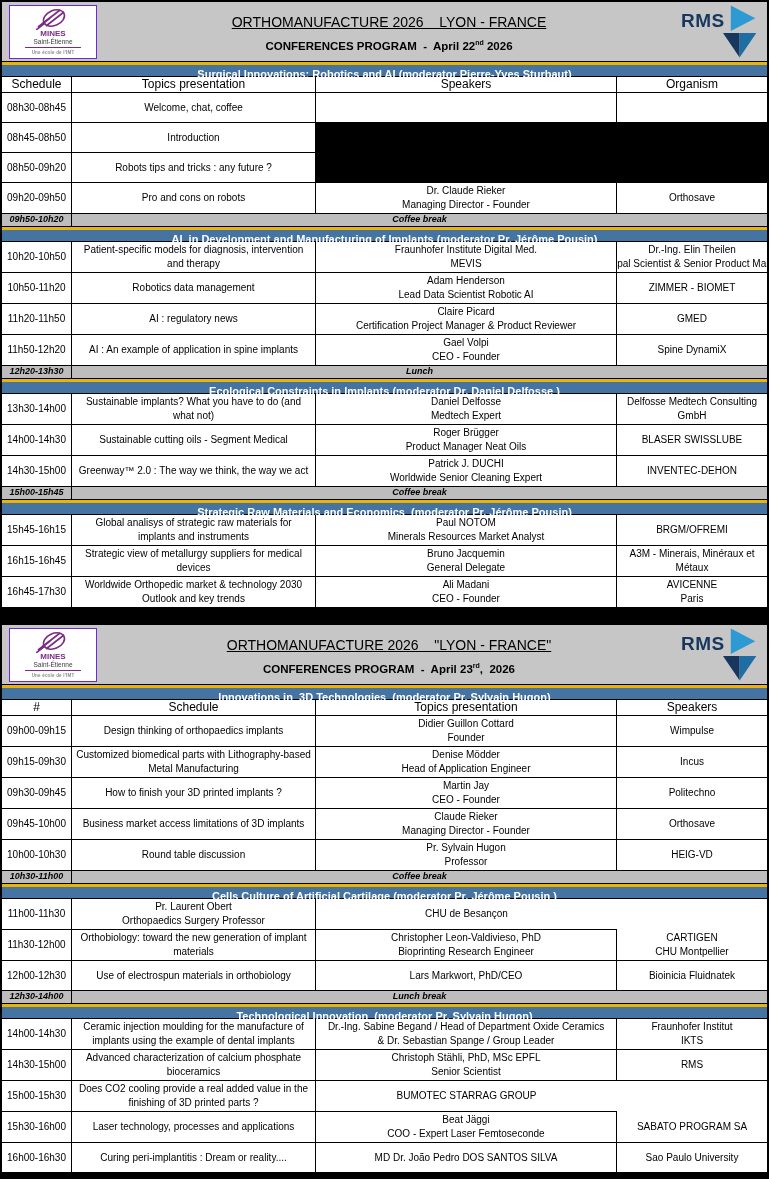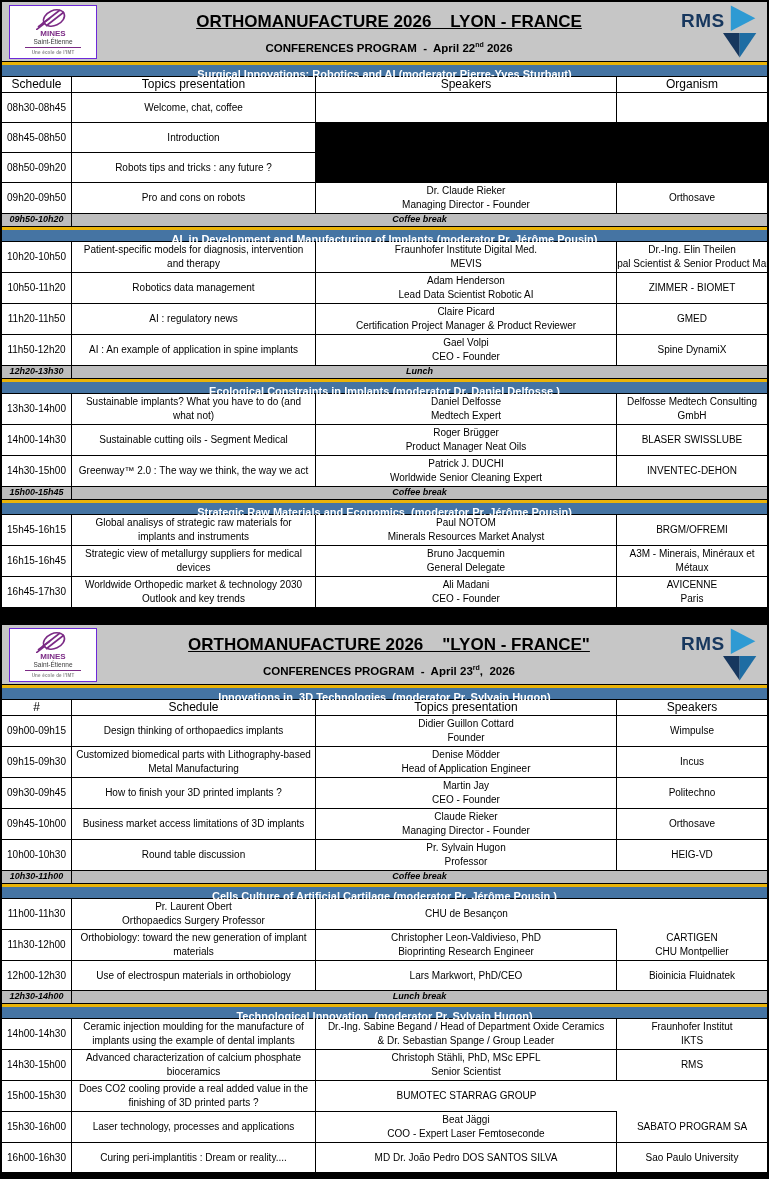--- a/index.html
+++ b/index.html
@@ -40,22 +40,22 @@
   .header-center {
     flex: 1;
     display: flex;
     flex-direction: column;
     align-items: center;
     justify-content: center;
     gap: 9px;
     padding-top: 2px;
   }
   .page-title {
-    font-weight: bold;
-    font-size: 17px;
+    font-weight: normal;
+    font-size: 14px;
     text-decoration: underline;
     white-space: pre;
   }
   .page-subtitle {
     font-weight: bold;
     font-size: 11.5px;
     white-space: pre;
   }
   .page-subtitle sup { font-size: 7px; }
   .rms-box {

